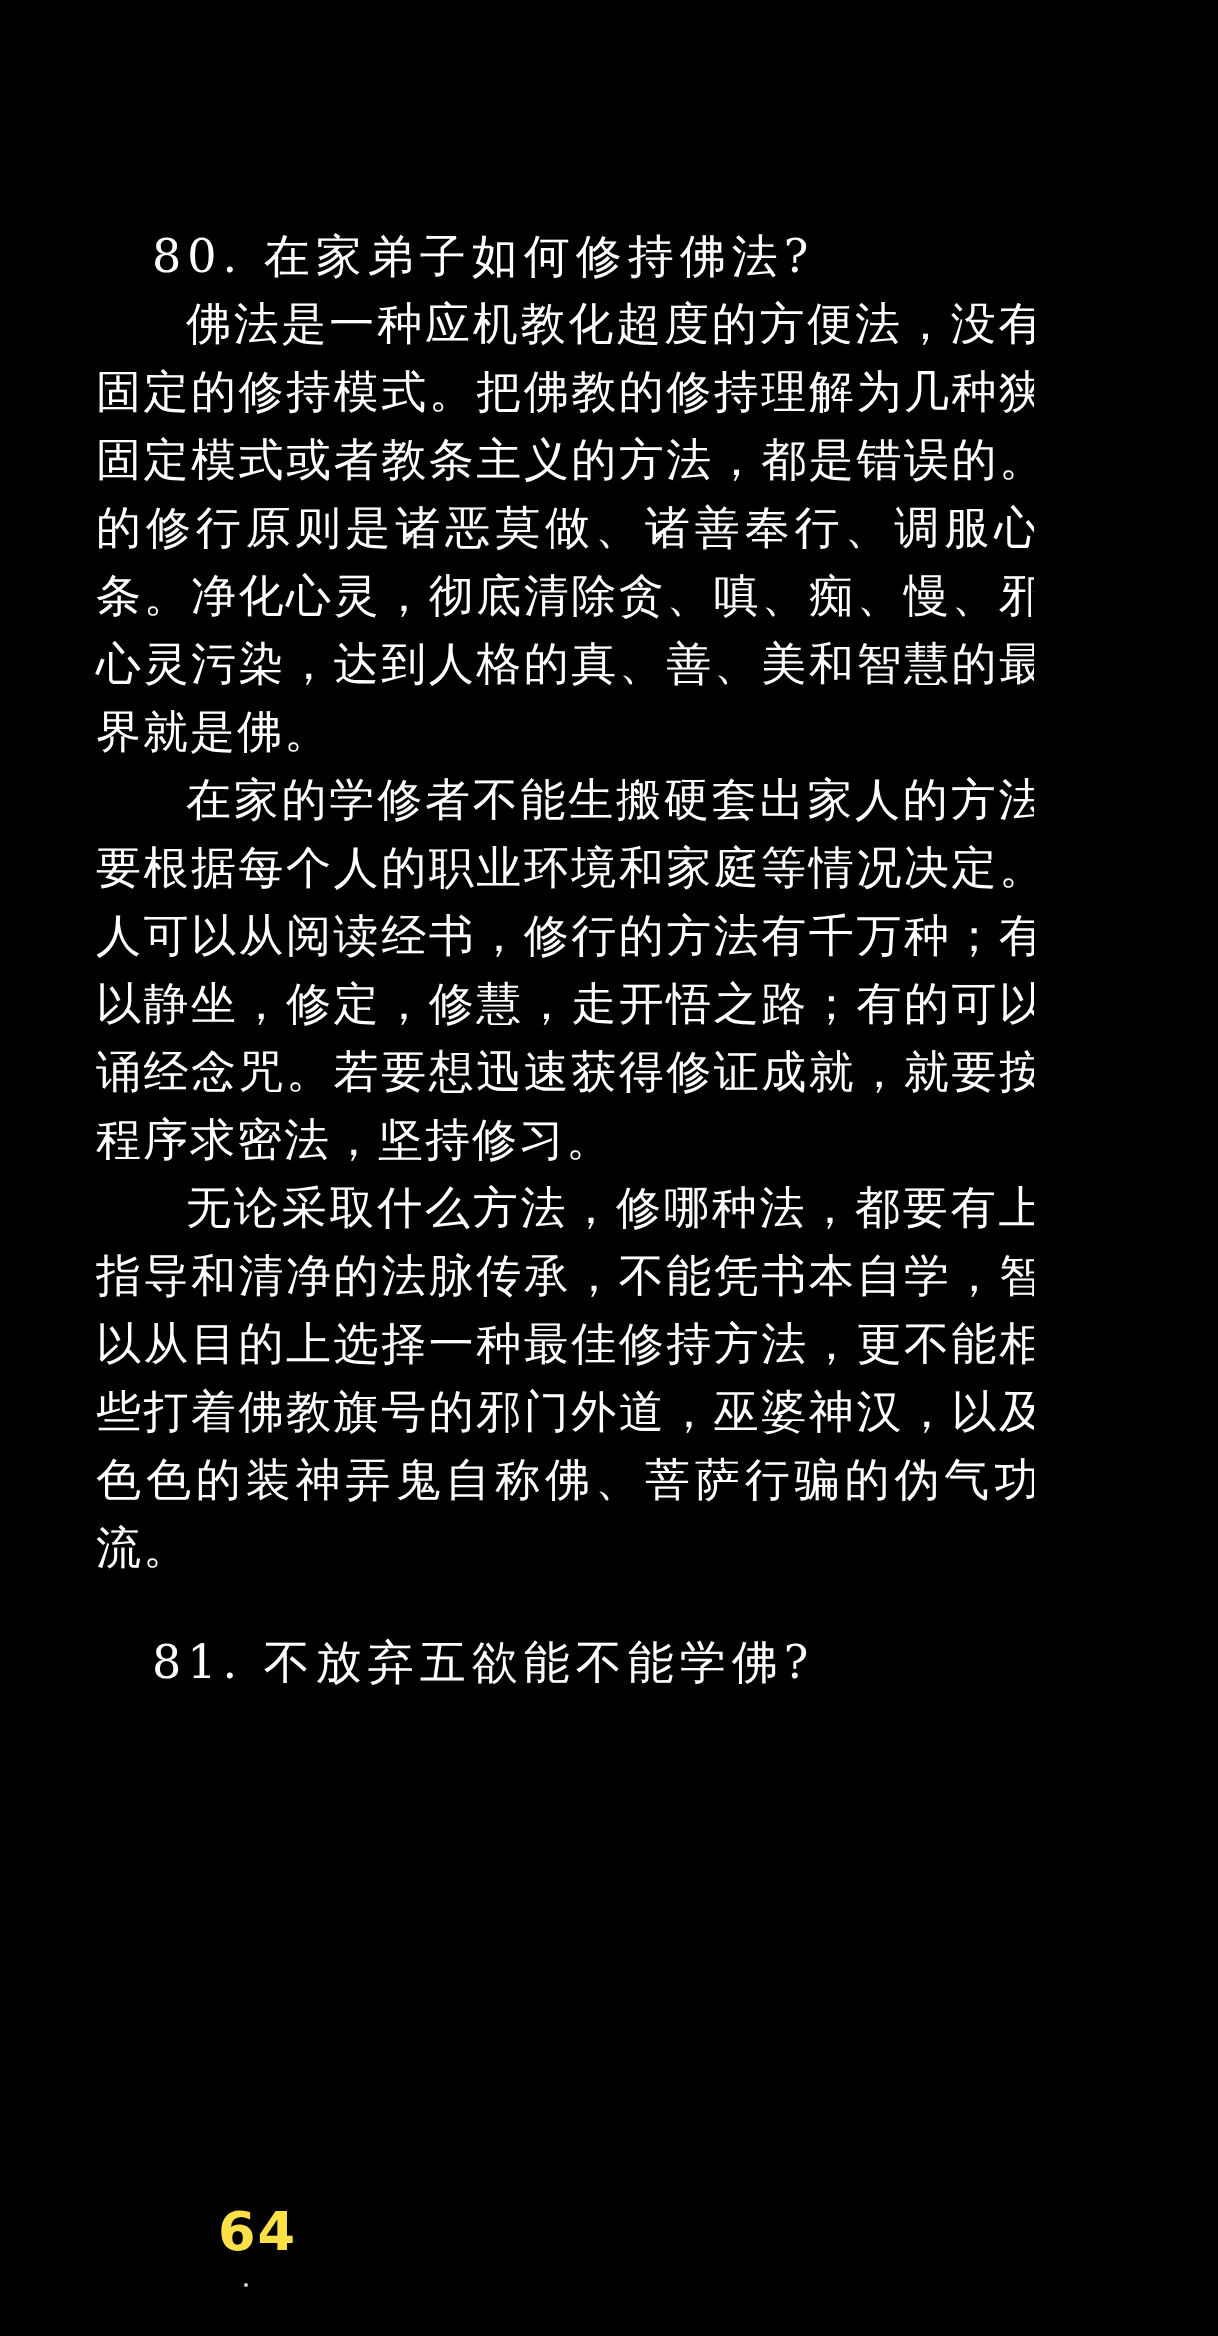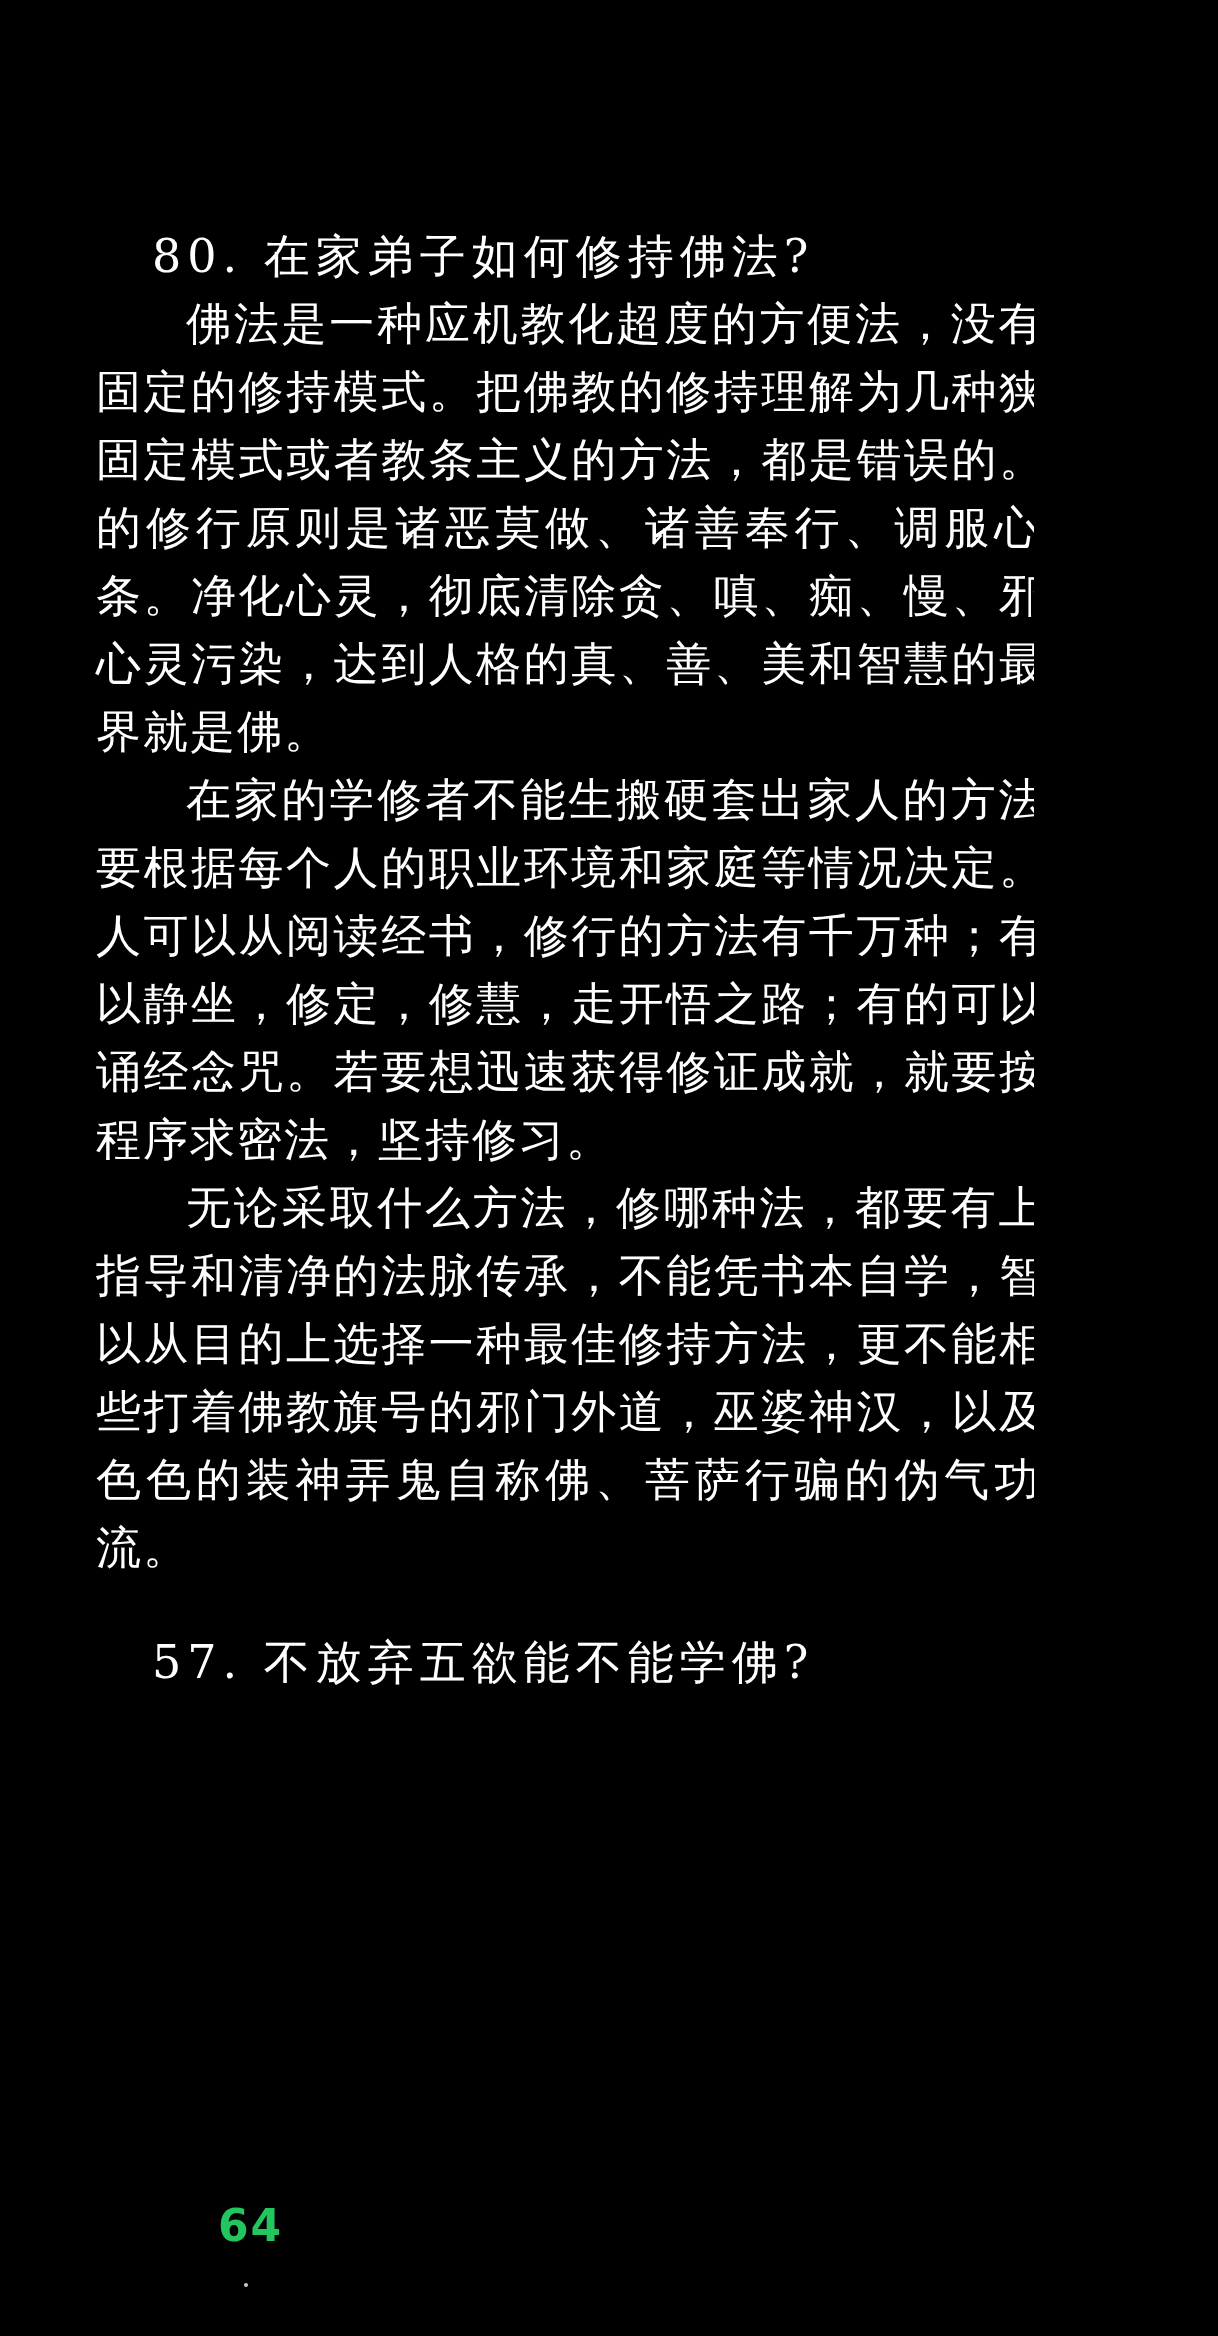--- a/index.html
+++ b/index.html
@@ -43,23 +43,23 @@
     text-align: justify;
     text-justify: inter-character;
     word-break: break-all;
   }
   .page-number {
     position: absolute;
     left: 218px;
     top: 2200px;
     font-family: "DejaVu Sans", sans-serif;
     font-weight: bold;
-    font-size: 44px;
+    font-size: 54px;
     letter-spacing: 2px;
-    color: #22c55e;
+    color: #fde047;
   }
   .scan-dot {
     position: absolute;
     left: 244px;
     top: 2283px;
     width: 4px;
     height: 4px;
     background: #cccccc;
     border-radius: 50%;
   }
@@ -72,21 +72,21 @@
   <div class="text-block">
 
     <section>
       <h2 class="section-heading">80. 在家弟子如何修持佛法?</h2>
       <p>佛法是一种应机教化超度的方便法，没有一种固定的修持模式。把佛教的修持理解为几种狭隘的固定模式或者教条主义的方法，都是错误的。佛教的修行原则是诸恶莫做、诸善奉行、调服心性三条。净化心灵，彻底清除贪、嗔、痴、慢、邪见等心灵污染，达到人格的真、善、美和智慧的最高境界就是佛。</p>
       <p>在家的学修者不能生搬硬套出家人的方法，这要根据每个人的职业环境和家庭等情况决定。有的人可以从阅读经书，修行的方法有千万种；有的可以静坐，修定，修慧，走开悟之路；有的可以专心诵经念咒。若要想迅速获得修证成就，就要按修密程序求密法，坚持修习。</p>
       <p>无论采取什么方法，修哪种法，都要有上师的指导和清净的法脉传承，不能凭书本自学，智者可以从目的上选择一种最佳修持方法，更不能相信那些打着佛教旗号的邪门外道，巫婆神汉，以及形形色色的装神弄鬼自称佛、菩萨行骗的伪气功师之流。</p>
     </section>
 
     <section>
-      <h2 class="section-heading second">57. 不放弃五欲能不能学佛?</h2>
+      <h2 class="section-heading second">81. 不放弃五欲能不能学佛?</h2>
     </section>
 
   </div>
 
   <div class="page-number">64</div>
 
   <div class="scan-dot"></div>
 
 </div>
 

